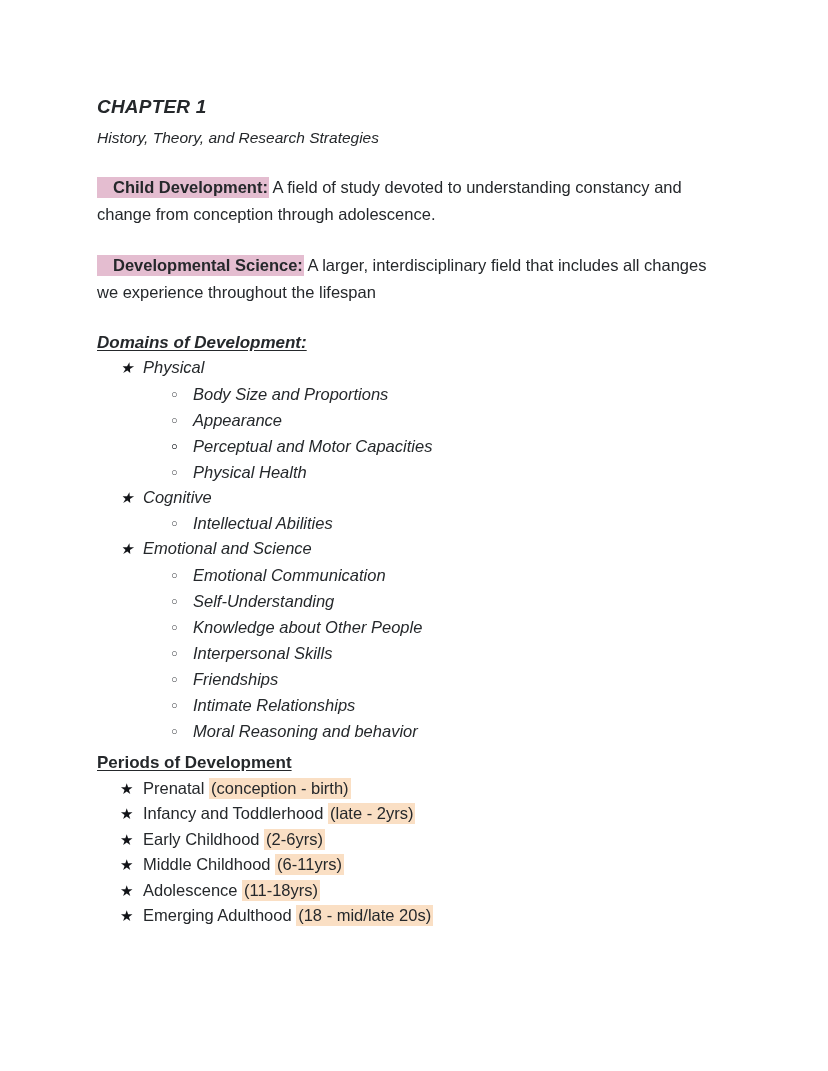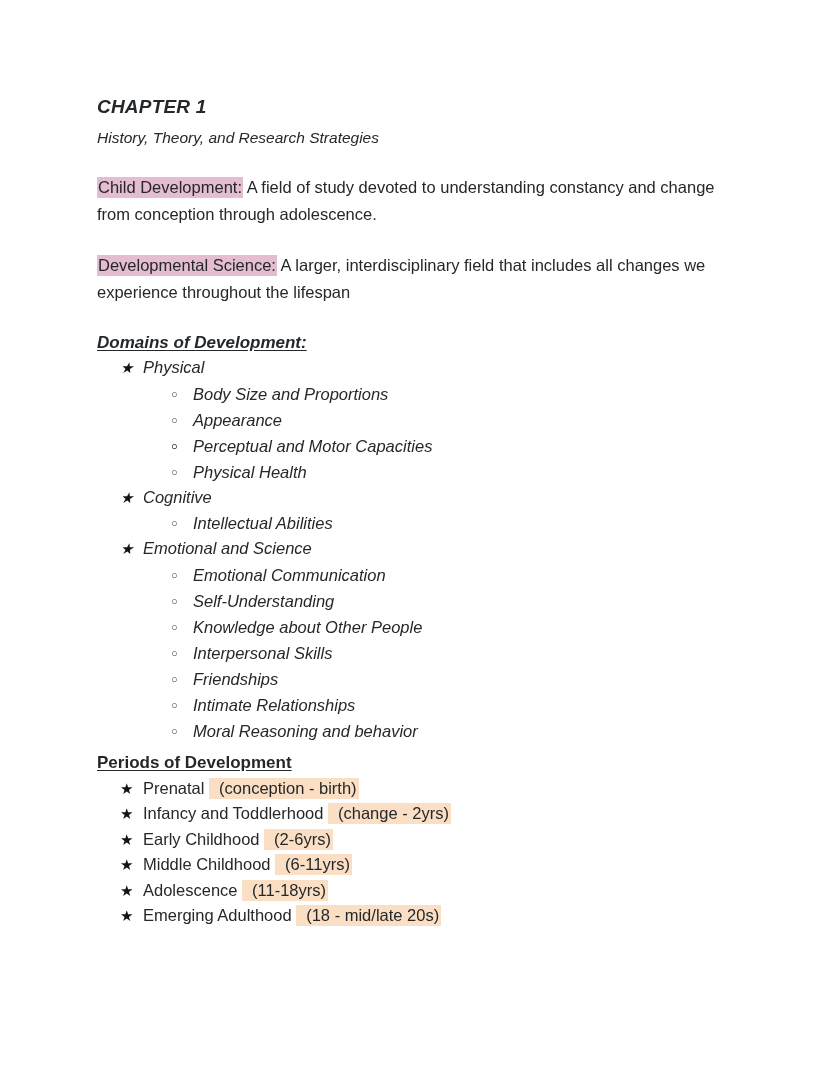--- a/index.html
+++ b/index.html
@@ -41,22 +41,22 @@
   }
 
   
   .definition {
     font-size: 16.5px;
     line-height: 1.62;
     margin: 0 0 25px 0;
     max-width: 625px;
   }
   .term {
-    font-weight: 400;
-    padding: 1px 1px 2px 1px;
+    font-weight: 700;
+    padding: 1px 1px 2px 16px;
   }
   .hl-pink { background-color: #e4bdd0; }
   .hl-orange { background-color: #fadfc4; }
 
   
   .section-heading {
     font-size: 17px;
     font-weight: 700;
     text-decoration: underline;
     text-underline-offset: 2px;
@@ -98,21 +98,21 @@
   }
   ul.lvl2 > li > .circle-bullet {
     position: absolute;
     left: 28px;
     top: 0;
     font-size: 11px;
     line-height: 26px;
     color: #3a3d42;
   }
   .item-label { white-space: pre-wrap; }
-  .age-range { padding: 1px 2px 2px 10px; }
+  .age-range { padding: 1px 2px 2px 2px; }
 
   .periods-block { margin-top: 0; }
   .domains-block { margin-top: 0; font-style: italic; }
 </style>
 </head>
 <body>
 
 <div class="page">
 
   <h1 class="chapter-title">CHAPTER 1</h1>
@@ -149,21 +149,21 @@
             <li><span class="circle-bullet">○</span><span class="item-label">Intimate Relationships</span></li>
             <li><span class="circle-bullet">○</span><span class="item-label">Moral Reasoning and behavior</span></li>
           </ul></li>
       </ul>
   </div>
 
   <div class="periods-block">
     <h2 class="section-heading tight">Periods of Development</h2>
     <ul class="lvl1" id="periods-list">
         <li><span class="star-bullet">★</span><span class="item-label">Prenatal </span><span class="age-range hl-orange">(conception - birth)</span></li>
-        <li><span class="star-bullet">★</span><span class="item-label">Infancy and Toddlerhood </span><span class="age-range hl-orange">(change - 2yrs)</span></li>
+        <li><span class="star-bullet">★</span><span class="item-label">Infancy and Toddlerhood </span><span class="age-range hl-orange">(late - 2yrs)</span></li>
         <li><span class="star-bullet">★</span><span class="item-label">Early Childhood </span><span class="age-range hl-orange">(2-6yrs)</span></li>
         <li><span class="star-bullet">★</span><span class="item-label">Middle Childhood </span><span class="age-range hl-orange">(6-11yrs)</span></li>
         <li><span class="star-bullet">★</span><span class="item-label">Adolescence </span><span class="age-range hl-orange">(11-18yrs)</span></li>
         <li><span class="star-bullet">★</span><span class="item-label">Emerging Adulthood </span><span class="age-range hl-orange">(18 - mid/late 20s)</span></li>
       </ul>
   </div>
 
 </div>
 
 </body></html>

